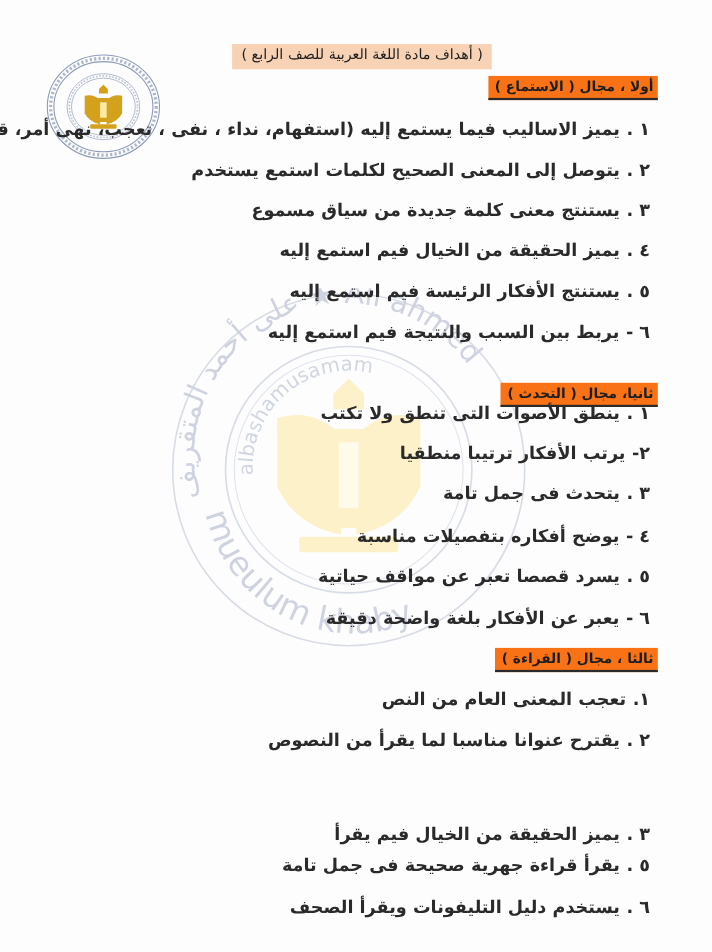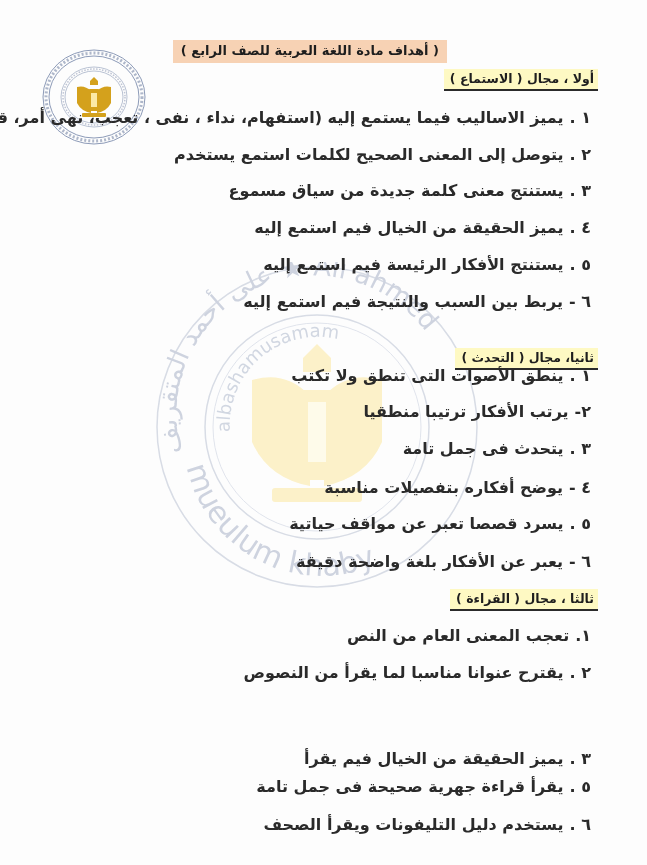--- a/index.html
+++ b/index.html
@@ -40,30 +40,30 @@
       opacity: 0.9;
     }
 
     .title {
       position: absolute;
       top: 40px;
       right: 200px;
       background: #f7d2b4;
       padding: 2px 8px 3px 8px;
       font-size: 13px;
-      font-weight: bold;
+      font-weight: normal;
       direction: rtl;
       white-space: nowrap;
       line-height: 18px;
     }
 
     .section-heading {
       position: absolute;
       right: 49px;
-      background: #fef9c3;
+      background: #f97316;
       font-size: 12.5px;
       font-weight: bold;
       direction: rtl;
       white-space: nowrap;
       padding: 1px 4px 1px 6px;
       line-height: 18px;
       border-bottom: 2px solid #2b2b2b;
     }
 
     .item {

